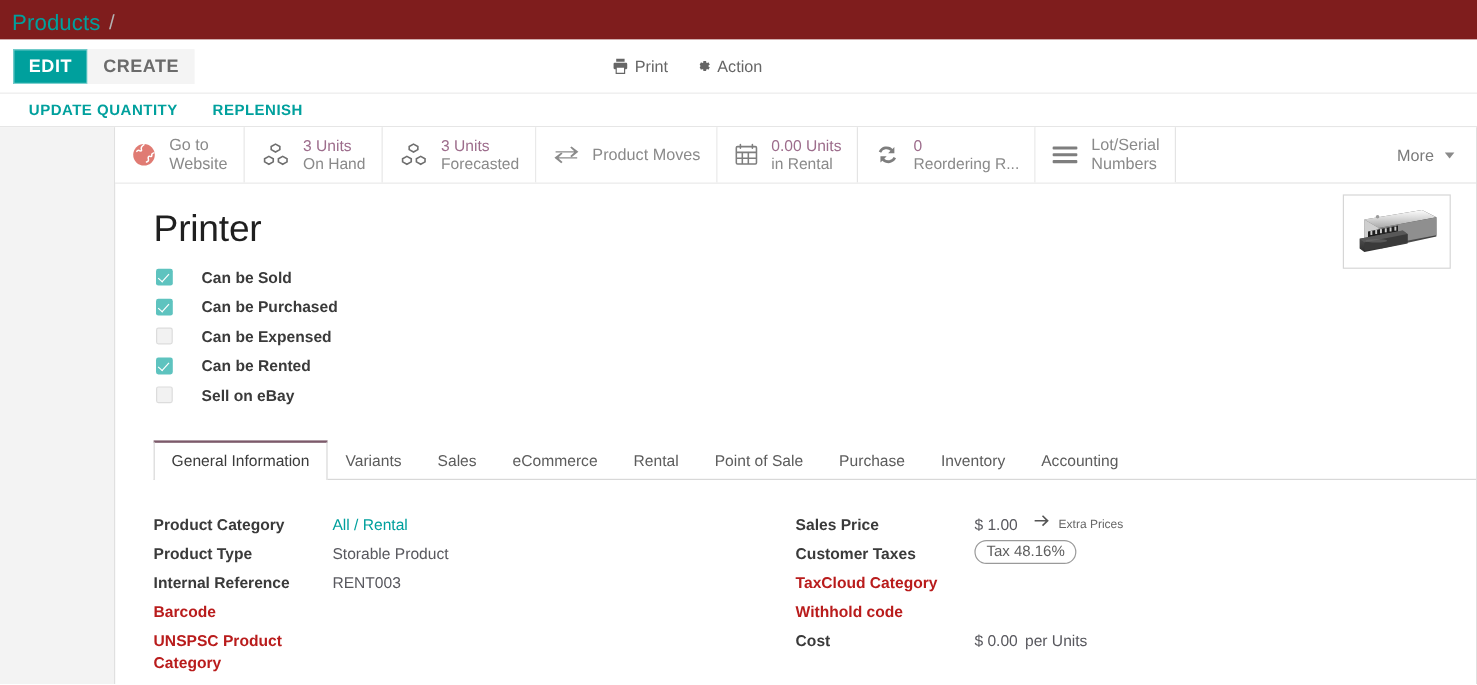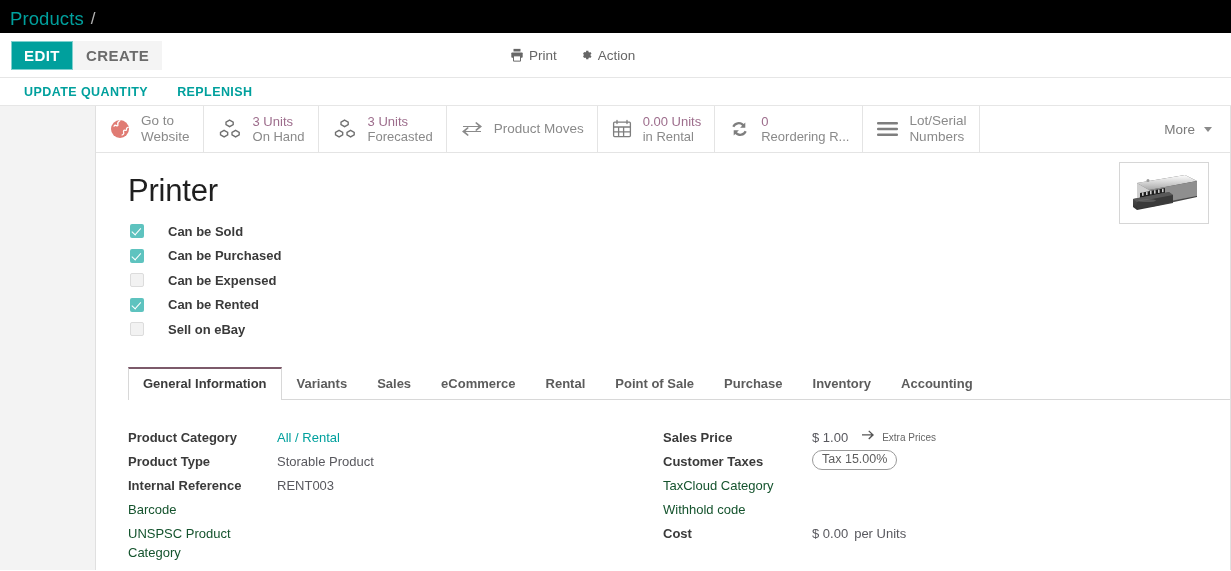--- a/index.html
+++ b/index.html
@@ -12,21 +12,21 @@
     color: #4c4c4c;
     -webkit-font-smoothing: antialiased;
   }
 
   
   .breadcrumb-bar {
     height: 33px;
     padding: 4px 0 0 10px;
     display: flex;
     align-items: center;
-    background: #000000;
+    background: #7f1d1d;
   }
   .bc-root {
     font-size: 18.5px;
     color: #00a09d;
     cursor: pointer;
     letter-spacing: .1px;
   }
   .bc-sep { font-size: 17px; color: #b3b3b3; margin: 0 7px; }
   .bc-current { font-size: 18.5px; color: #8f8f8f; letter-spacing: .1px; }
 
@@ -195,21 +195,20 @@
     overflow: hidden;
   }
 
   
   .tabs {
     display: flex;
     margin: 25px 0 0 0;
     border-bottom: 1px solid #d8d8d8;
     padding-left: 0;
     height: 33px;
-    font-weight: bold;
   }
   .tab {
     padding: 7px 14px 6px;
     font-size: 13px;
     color: #5c5c5c;
     cursor: pointer;
     border: 1px solid transparent;
     border-bottom: none;
     margin-bottom: -1px;
     line-height: 18px;
@@ -237,21 +236,21 @@
     margin-bottom: 0;
   }
   .flabel {
     width: 149px;
     flex: 0 0 149px;
     font-size: 13px;
     font-weight: bold;
     color: #3a3a3a;
     line-height: 24px;
   }
-  .flabel.muted { color: #14532d; font-weight: normal; }
+  .flabel.muted { color: #b91c1c; font-weight: bold; }
   .fvalue {
     font-size: 13px;
     color: #58585e;
     line-height: 24px;
     display: flex;
     align-items: center;
     gap: 6px;
   }
   .fvalue.link { color: #00a09d; cursor: pointer; }
   .frow.tall { height: auto; }
@@ -534,21 +533,21 @@
                     <path d="M7.2 0.4 6.3 1.3 9.3 4.3H0v1.3h9.3l-3 3 .9.9L12 5 Z"></path>
                   </svg>
                 </span>
                 <span>Extra Prices</span>
               </span>
             </span>
           </div>
           <div class="frow">
             <span class="flabel">Customer Taxes</span>
             <span class="fvalue">
-              <span class="tax-badge">Tax 15.00%</span>
+              <span class="tax-badge">Tax 48.16%</span>
             </span>
           </div>
           <div class="frow">
             <span class="flabel muted">TaxCloud Category</span>
             <span class="fvalue"></span>
           </div>
           <div class="frow">
             <span class="flabel muted">Withhold code</span>
             <span class="fvalue"></span>
           </div>

